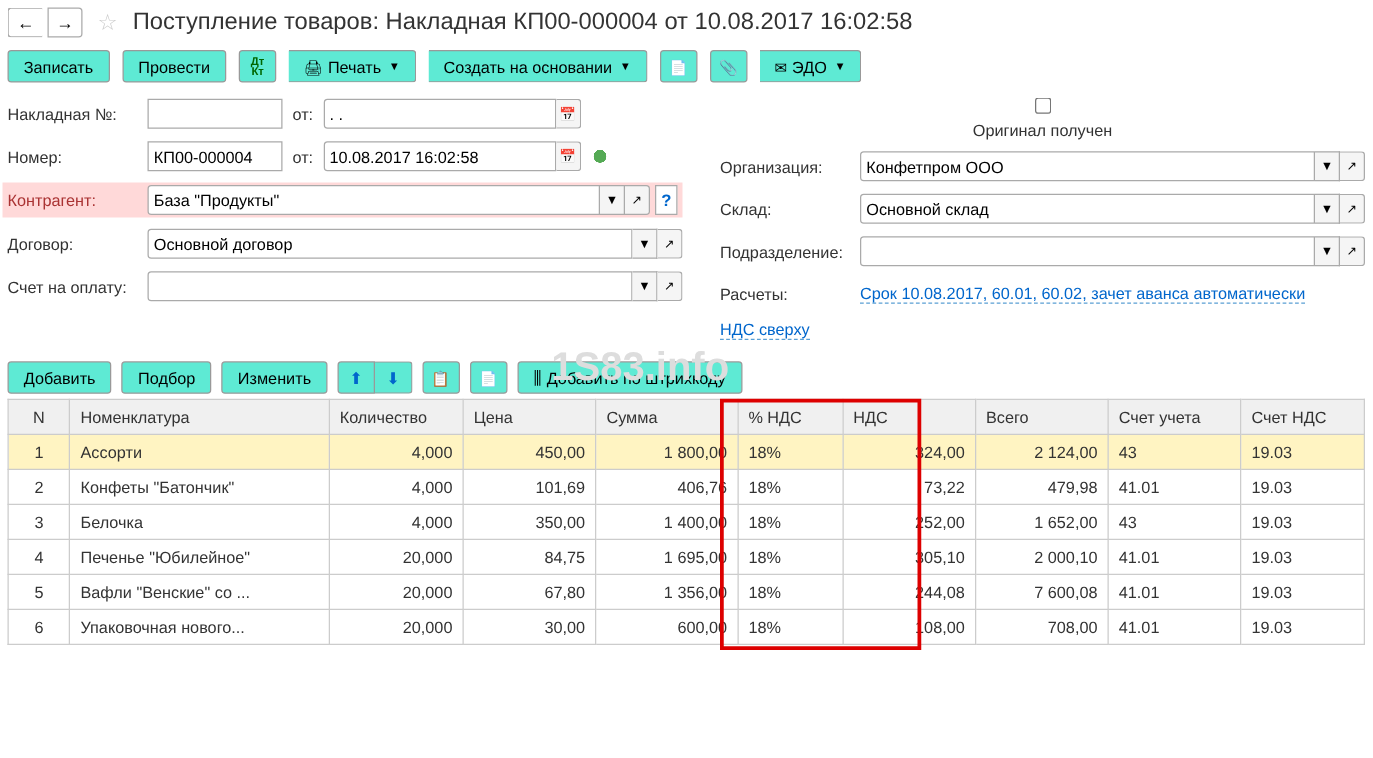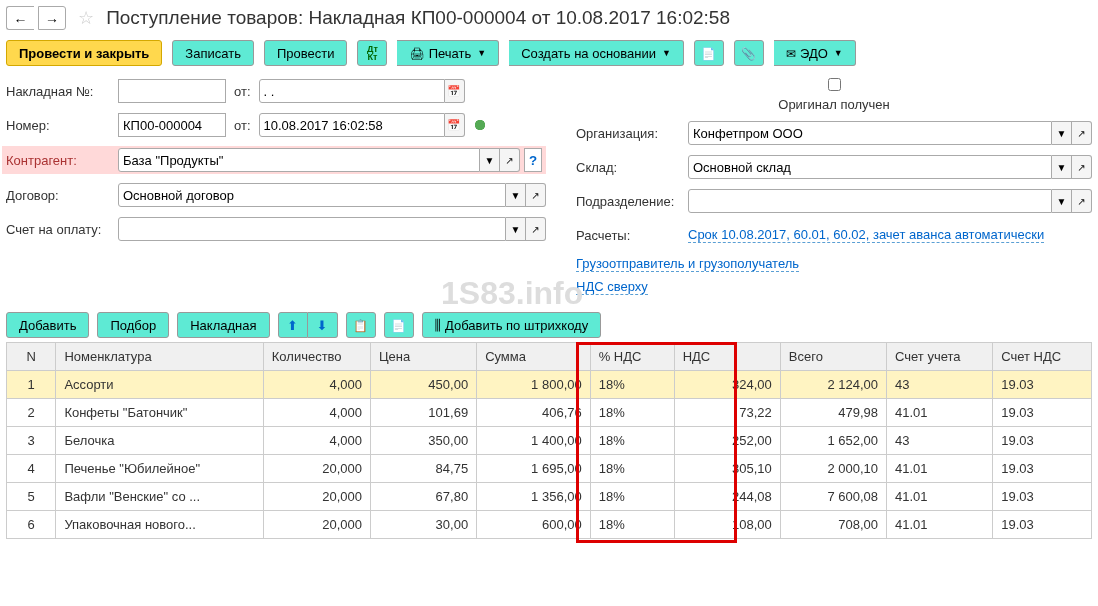--- a/index.html
+++ b/index.html
@@ -72,21 +72,20 @@
 <body>
 
 <div class="top-nav">
   <button class="nav-btn first">←</button>
   <button class="nav-btn sep">→</button>
   <span class="star-icon">☆</span>
   <span class="page-title">Поступление товаров: Накладная КП00-000004 от 10.08.2017 16:02:58</span>
 </div>
 
 <div class="toolbar">
-  <button class="btn btn-primary">Провести и закрыть</button>
   <button class="btn">Записать</button>
   <button class="btn">Провести</button>
   <button class="btn btn-icon">
       <span class="icon-dtkt">Дт<br>Кт</span>
     </button>
   <div class="btn-group">
     <button class="btn">
         <span class="icon-print"></span> 
         <span>Печать</span> 
         <span class="dropdown-arrow">▼</span>
@@ -191,31 +190,30 @@
       <div class="input-group">
         <input class="form-input" value="" style="">
         <button class="input-btn">▼</button>
         <button class="input-btn">↗</button>
       </div>
     </div>
     <div class="form-row">
       <span class="form-label">Расчеты:</span>
       <a class="link">Срок 10.08.2017, 60.01, 60.02, зачет аванса автоматически</a>
     </div>
-    <div class="link-block"><a class="link">Грузоотправитель и грузополучатель</a></div>
     <div class="link-block"><a class="link">НДС сверху</a></div>
   </div>
 </div>
 
 <div class="watermark">1S83.info</div>
 
 <div class="table-toolbar">
   <button class="btn">Добавить</button>
   <button class="btn">Подбор</button>
-  <button class="btn">Накладная</button>
+  <button class="btn">Изменить</button>
   <div class="btn-group">
     <button class="btn btn-icon">
         <span class="icon-up"></span>
       </button>
     <button class="btn btn-icon">
         <span class="icon-down"></span>
       </button>
   </div>
   <button class="btn btn-icon">
       <span class="icon-copy"></span>

